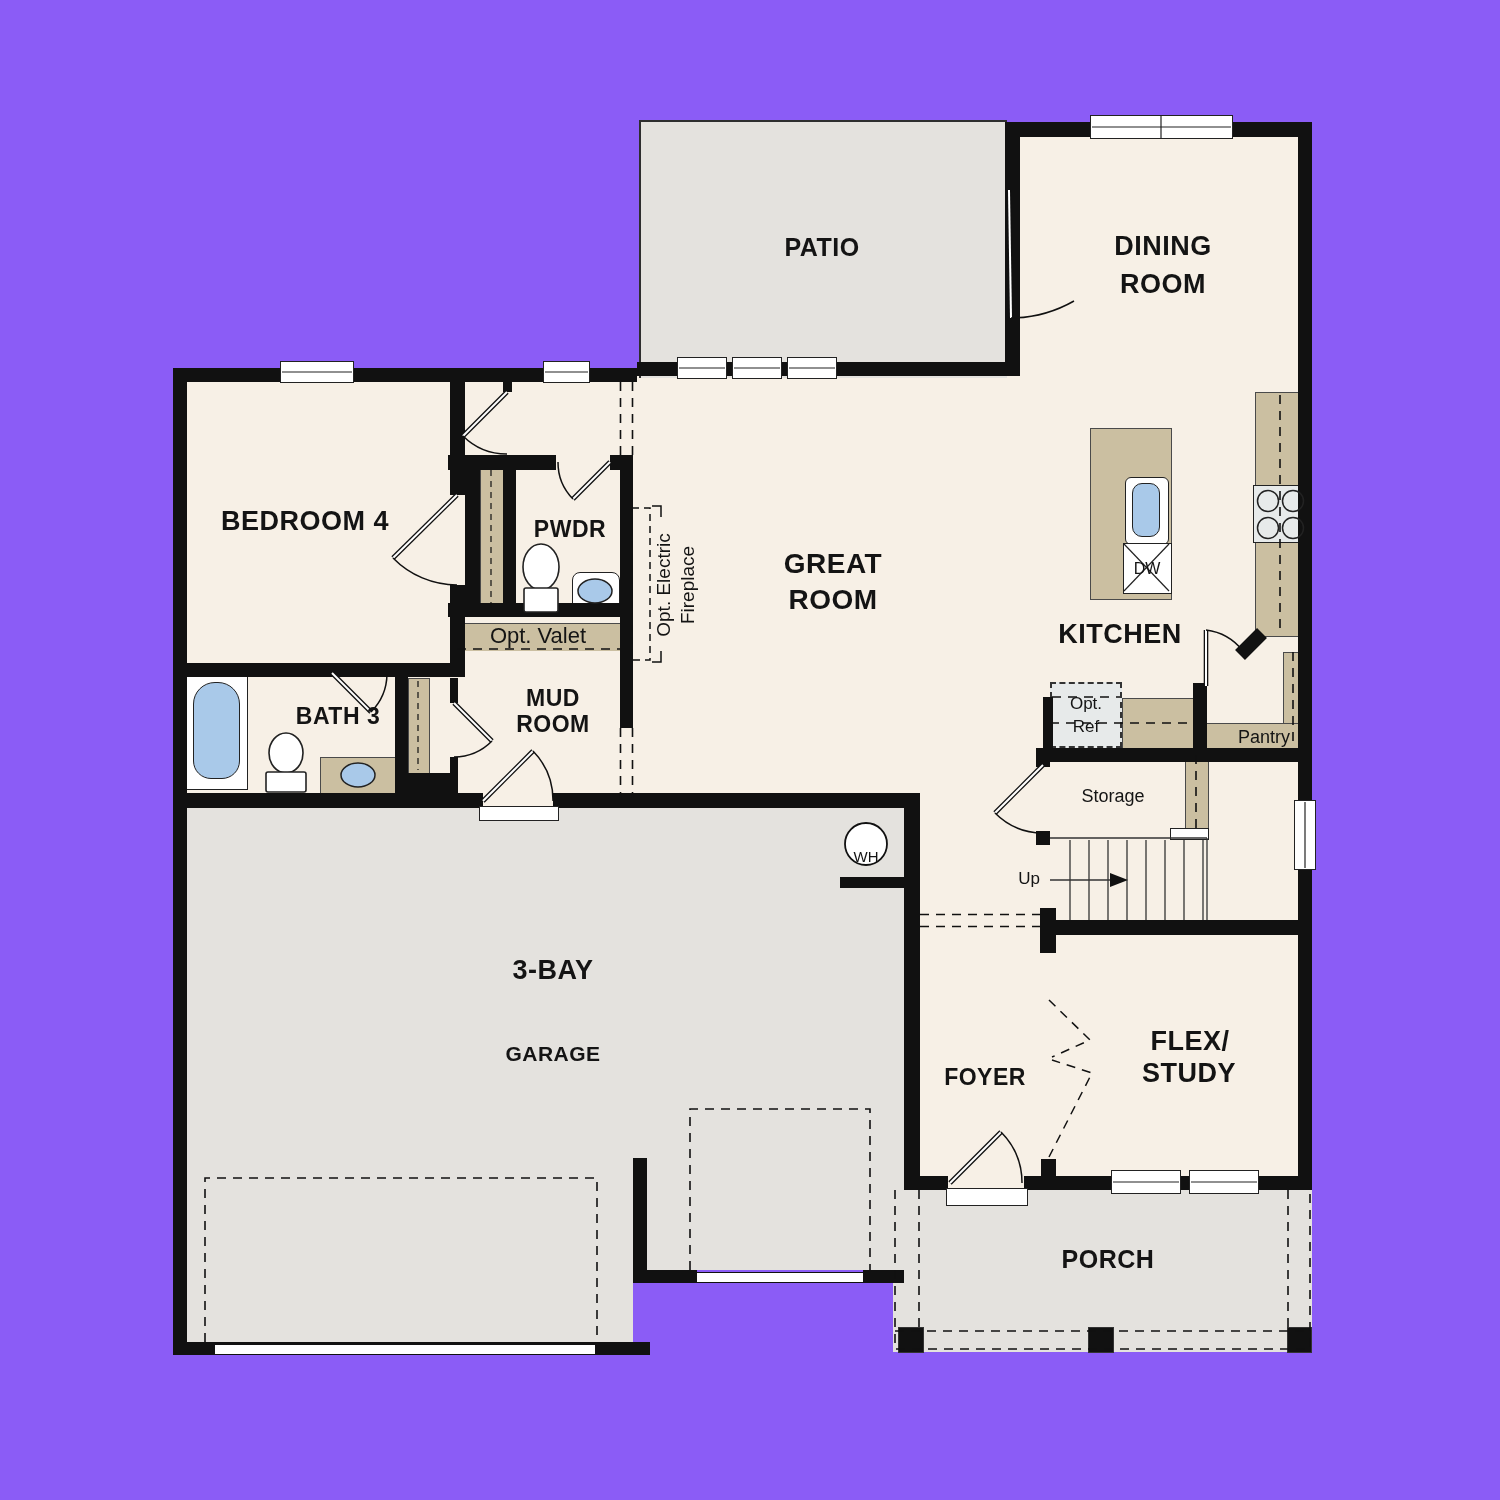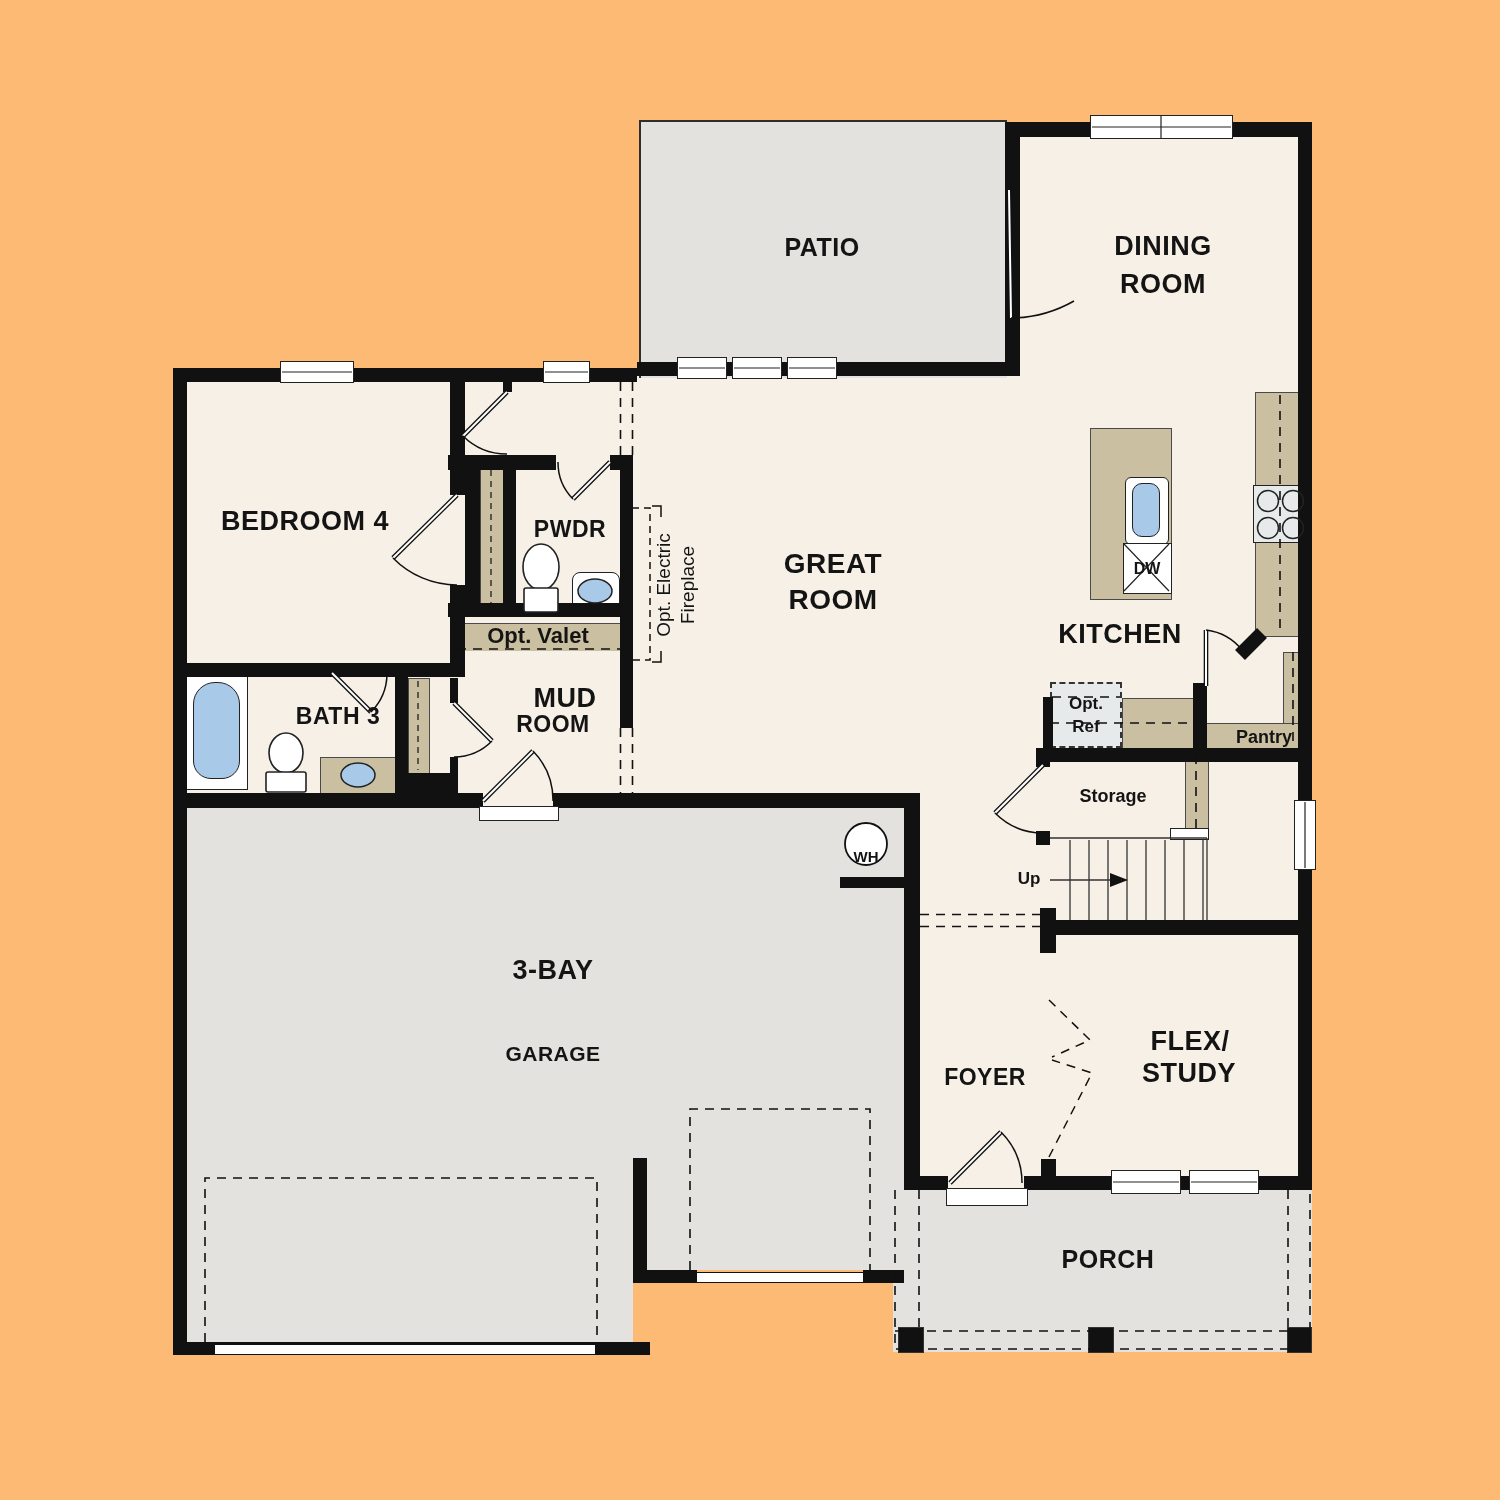--- a/index.html
+++ b/index.html
@@ -1,26 +1,26 @@
 <!DOCTYPE html>
 <html><head>
 <meta charset="utf-8">
 <style>
   html,body{margin:0;padding:0;background:#fff;}
-  #canvas{position:relative;width:1500px;height:1500px;background:#fdba74;
+  #canvas{position:relative;width:1500px;height:1500px;background:#8b5cf6;
           font-family:"Liberation Sans", sans-serif;color:#111;overflow:hidden;}
   .floor{position:absolute;}
   .cream{background:#f7f0e6;}
   .gray{background:#e4e2de;}
   .wall{position:absolute;background:#111;}
   .tan{position:absolute;background:#cbbfa1;border:1px solid #4a4a4a;}
   .whitebox{position:absolute;background:#fff;border:1.4px solid #222;}
   .win{position:absolute;background:#fff;border:1.4px solid #222;box-sizing:border-box;}
   .lbl{position:absolute;transform:translate(-50%,-50%);font-weight:bold;white-space:nowrap;color:#141414;letter-spacing:.5px;}
-  .sm{position:absolute;transform:translate(-50%,-50%);font-weight:bold;white-space:nowrap;color:#141414;}
+  .sm{position:absolute;transform:translate(-50%,-50%);font-weight:normal;white-space:nowrap;color:#141414;}
   .post{position:absolute;background:#111;border:1px solid #333;}
   svg{position:absolute;left:0;top:0;pointer-events:none;}
   .rot{position:absolute;transform:translate(-50%,-50%) rotate(-90deg);text-align:center;
        font-size:19px;line-height:1.25;white-space:nowrap;color:#141414;}
 </style>
 </head>
 <body>
 
 <div id="canvas">
 
@@ -245,21 +245,21 @@
 
     <circle cx="866" cy="844" r="21" fill="#fff" stroke="#111" stroke-width="1.8"></circle>
   </svg>
 
   <div class="lbl" style="left:822px;top:247px;font-size:25px;">PATIO</div>
   <div class="lbl" style="left:1163px;top:246px;font-size:27px;">DINING</div>
   <div class="lbl" style="left:1163px;top:284px;font-size:27px;">ROOM</div>
   <div class="lbl" style="left:305px;top:521px;font-size:27px;">BEDROOM 4</div>
   <div class="lbl" style="left:570px;top:529px;font-size:23px;">PWDR</div>
   <div class="lbl" style="left:294px;top:716px;font-size:23px;margin-left:44px;">BATH 3</div>
-  <div class="lbl" style="left:553px;top:698px;font-size:27px;margin-left:12px;">MUD</div>
+  <div class="lbl" style="left:553px;top:698px;font-size:23px;">MUD</div>
   <div class="lbl" style="left:553px;top:724px;font-size:23px;">ROOM</div>
   <div class="sm" style="left:538px;top:636px;font-size:22px;">Opt. Valet</div>
   <div class="lbl" style="left:833px;top:564px;font-size:28px;">GREAT</div>
   <div class="lbl" style="left:833px;top:600px;font-size:28px;">ROOM</div>
   <div class="lbl" style="left:1120px;top:634px;font-size:27px;">KITCHEN</div>
   <div class="rot" style="left:676px;top:585px;">
     <div>Opt. Electric</div>
     <div>Fireplace</div>
   </div>
   <div class="sm" style="left:1086px;top:704px;font-size:17px;">Opt.</div>

